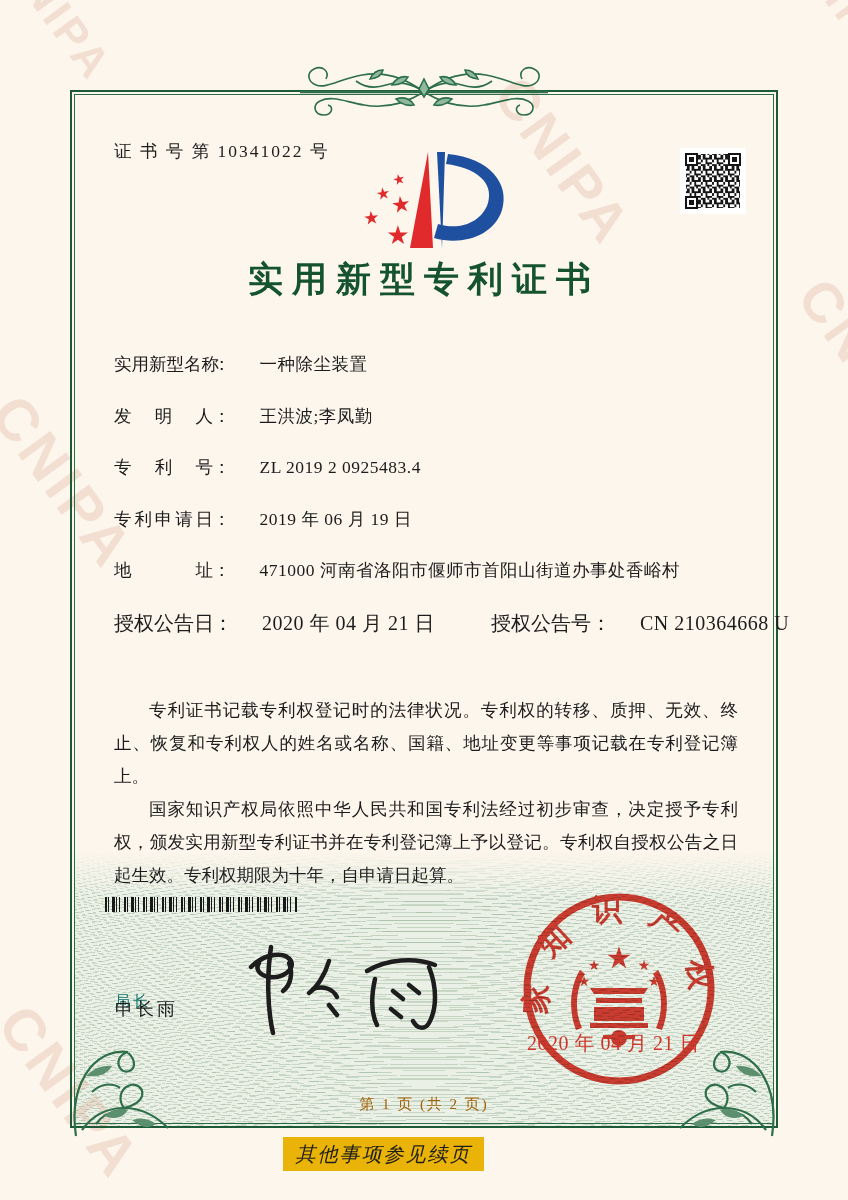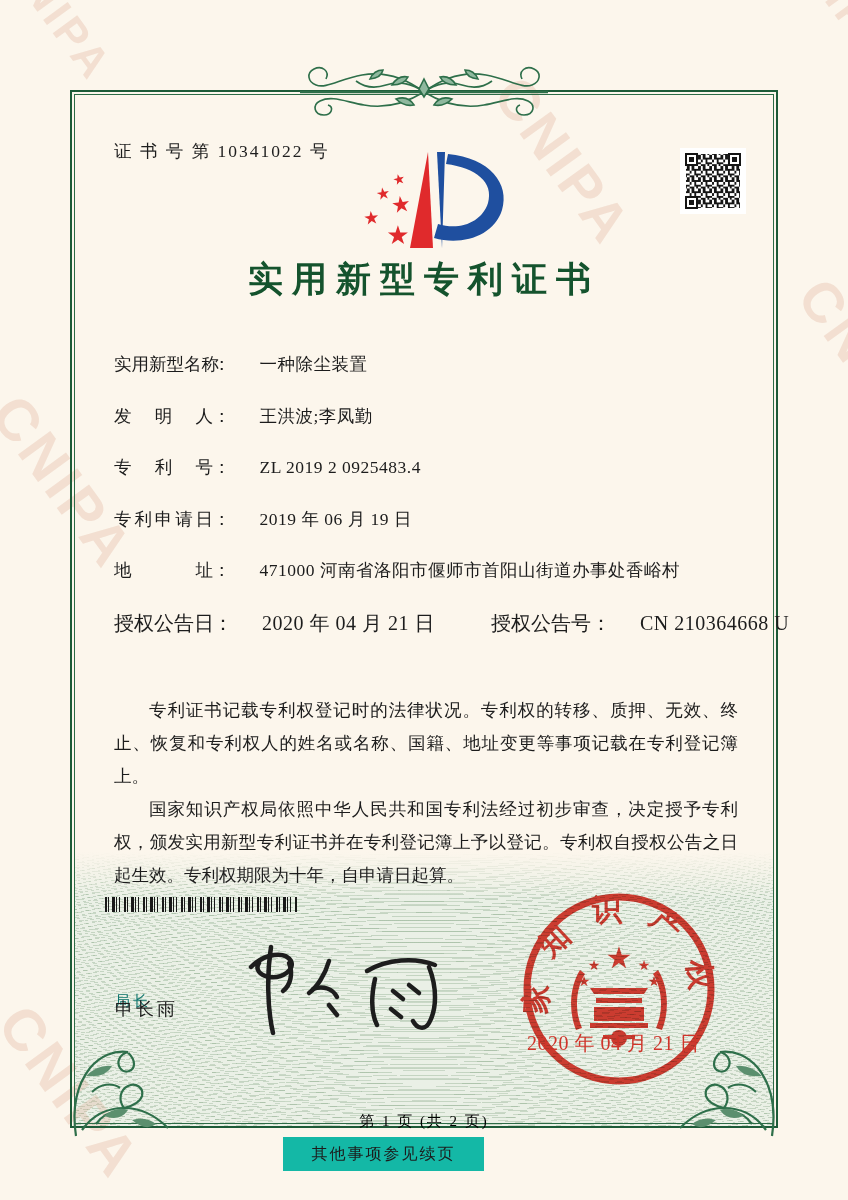--- a/index.html
+++ b/index.html
@@ -60,24 +60,24 @@
   .signer-name { position:absolute; left:115px; top:997px; font-size:18px; letter-spacing:3px;
                  color:#1c1c1c; z-index:3; }
   .signature { position:absolute; left:225px; top:933px; width:225px; height:108px; z-index:3; }
 
   .seal { position:absolute; left:520px; top:890px; width:198px; height:198px; z-index:4;
           opacity:0.95; mix-blend-mode:multiply; }
   .seal-date { position:absolute; left:527px; top:1030px; width:200px; font-size:20px;
                color:#d0342a; letter-spacing:0.5px; z-index:5; white-space:nowrap; }
 
   .page-info { position:absolute; left:0; top:1095px; width:848px; text-align:center;
-               font-size:15px; color:#000000; z-index:3; letter-spacing:2px;margin-top:17px; }
+               font-size:15px; color:#a16207; z-index:3; letter-spacing:2px; }
   .footer-note { position:absolute; left:283px; top:1137px; width:201px; height:34px;
-                 background:#14b8a6; z-index:3; text-align:center; line-height:34px;
-                 font-size:16px; color:#1c1c1c; letter-spacing:2px; }
+                 background:#eab308; z-index:3; text-align:center; line-height:34px;
+                 font-size:20px; color:#1c1c1c; letter-spacing:2px;font-style:italic; }
 
   
   .flourish-top { position:absolute; left:300px; top:59px; width:248px; height:64px; z-index:3; }
   .corner-bl { position:absolute; left:62px; top:1040px; width:110px; height:100px; z-index:4; }
   .corner-br { position:absolute; left:676px; top:1040px; width:110px; height:100px; z-index:4;
                transform:scaleX(-1); }
 </style>
 </head>
 <body>
 

